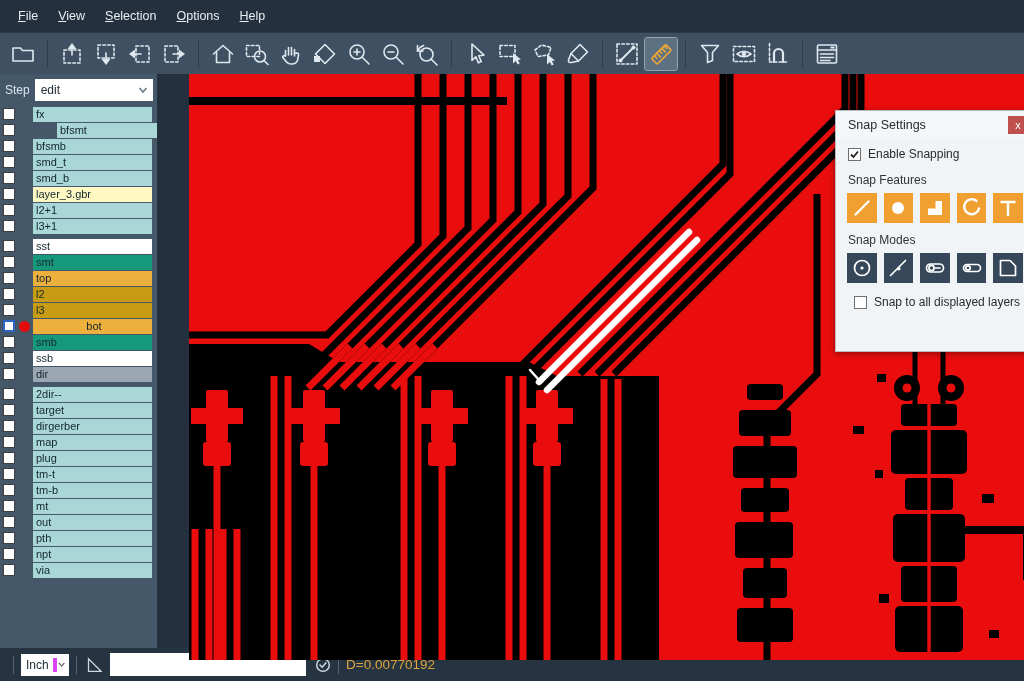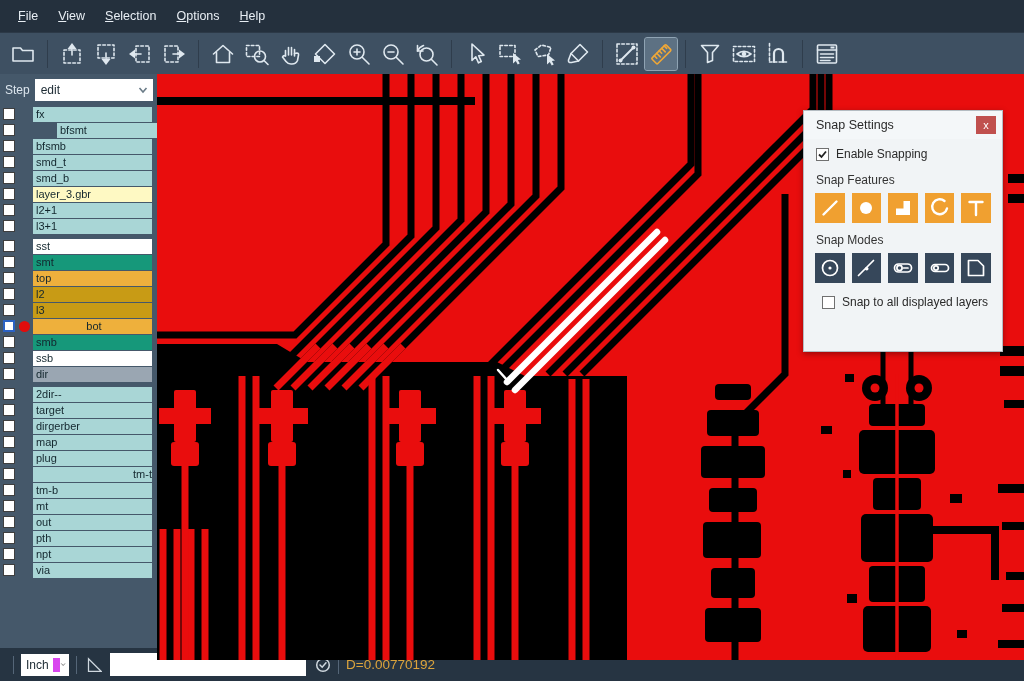--- a/index.html
+++ b/index.html
@@ -16,21 +16,21 @@
   .toolbar { height:42px; background:#3e5062; display:flex; align-items:center; padding-left:6px; flex:none; border-top:1px solid #2c3947; }
   .tbtn { width:32px; height:32px; display:flex; align-items:center; justify-content:center; border-radius:2px; margin:0 1px; }
   .tbtn svg { width:26px; height:26px; stroke:#dfe8ef; fill:none; stroke-width:1.6; stroke-linecap:round; stroke-linejoin:round; }
   .tbtn svg .f { fill:#dfe8ef; stroke:none; }
   .tbtn svg .d { stroke-dasharray:2.6 2.2; }
   .tbtn.active { background:#5d7183; outline:1px solid #8fa3b3; }
   .tbtn.active svg { stroke:#efa737; }
   .tdiv { width:1px; height:28px; background:#2f3d4c; margin:0 7px; }
 
   
-  .main { flex:1; display:flex; min-height:0; }
+  .main { flex:1; display:flex; min-height:0;gap:32px; }
   .sidebar { width:157px; background:#45586a; display:flex; flex-direction:column; flex:none; }
   .step-row { height:32px; display:flex; align-items:center; padding:0 4px 0 5px; }
   .step-label { color:#dde6ee; font-size:12px; margin-right:5px; }
   .step-select { flex:1; height:22px; background:#fff; display:flex; align-items:center; justify-content:space-between; padding:0 4px 0 6px; font-size:12px; color:#1c2a33; }
   .step-select svg { width:12px; height:12px; stroke:#6b7c88; stroke-width:1.6; fill:none; }
 
   .layer-list { flex:none; }
   .lrow { height:16px; display:flex; align-items:center; }
   .lrow .cb { width:12px; height:12px; background:#fff; border:1.6px solid #3f3f3f; margin-left:3px; flex:none; }
   .lrow .cb.sel { border:2px solid #2b62c4; }
@@ -62,21 +62,21 @@
   .fbtn { width:30px; height:30px; background:#f0a030; display:flex; align-items:center; justify-content:center; }
   .fbtn svg { width:24px; height:24px; stroke:#fff; stroke-width:2.4; fill:none; stroke-linecap:round; }
   .mbtn { width:30px; height:30px; background:#36475a; display:flex; align-items:center; justify-content:center; }
   .mbtn svg { width:24px; height:24px; stroke:#fff; stroke-width:1.7; fill:none; stroke-linecap:round; stroke-linejoin:round; }
   .closebtn { margin:0 8px; height:23px; background:#e4e4e4; border:1px solid #9a9a9a; font-size:12.5px; color:#222; display:flex; align-items:center; justify-content:center; font-family:"Liberation Sans",sans-serif; }
 
   
   .statusbar { height:33px; background:#263442; display:flex; align-items:center; flex:none; padding-left:6px; }
   .sdiv { width:1px; height:18px; background:#55땀667a; background:#556678; margin:0 7px; }
   .unitsel { width:48px; height:22px; background:#fff; display:flex; align-items:center; justify-content:space-between; padding:0 3px 0 5px; font-size:12px; color:#1c2a33; }
-  .unitsel .uv { border-right:7px solid #d946ef; padding-right:4px; }
+  .unitsel .uv { border-right:4px solid #d946ef; padding-right:4px; }
   .unitsel svg { width:11px; height:11px; stroke:#666; stroke-width:1.6; fill:none; }
   .cornericon svg { width:18px; height:18px; stroke:#cfd8df; stroke-width:1.4; fill:none; display:block; }
   .cmdinput { width:196px; height:23px; background:#fff; border:none; margin-left:8px; font-size:12px; padding:0 5px; font-family:"Liberation Sans",sans-serif; }
   .synccheck { margin-left:9px; }
   .synccheck svg { width:16px; height:16px; stroke:#cfd8df; stroke-width:1.5; fill:none; stroke-linecap:round; display:block; }
   .dist { color:#dca43c; font-size:13.5px; }
 </style>
 </head>
 <body>
 
@@ -417,21 +417,21 @@
           <div class="lrow">
             <div class="cb"></div>
             <div class="slot"></div>
             <div class="field" style="background: rgb(169, 214, 214);">
               <span>plug</span>
             </div>
           </div>
           <div class="lrow">
             <div class="cb"></div>
             <div class="slot"></div>
-            <div class="field" style="background: rgb(169, 214, 214); justify-content: flex-end;">
+            <div class="field" style="background: rgb(169, 214, 214);">
               <span>tm-t</span>
             </div>
           </div>
           <div class="lrow">
             <div class="cb"></div>
             <div class="slot"></div>
             <div class="field" style="background: rgb(169, 214, 214);">
               <span>tm-b</span>
             </div>
           </div>

